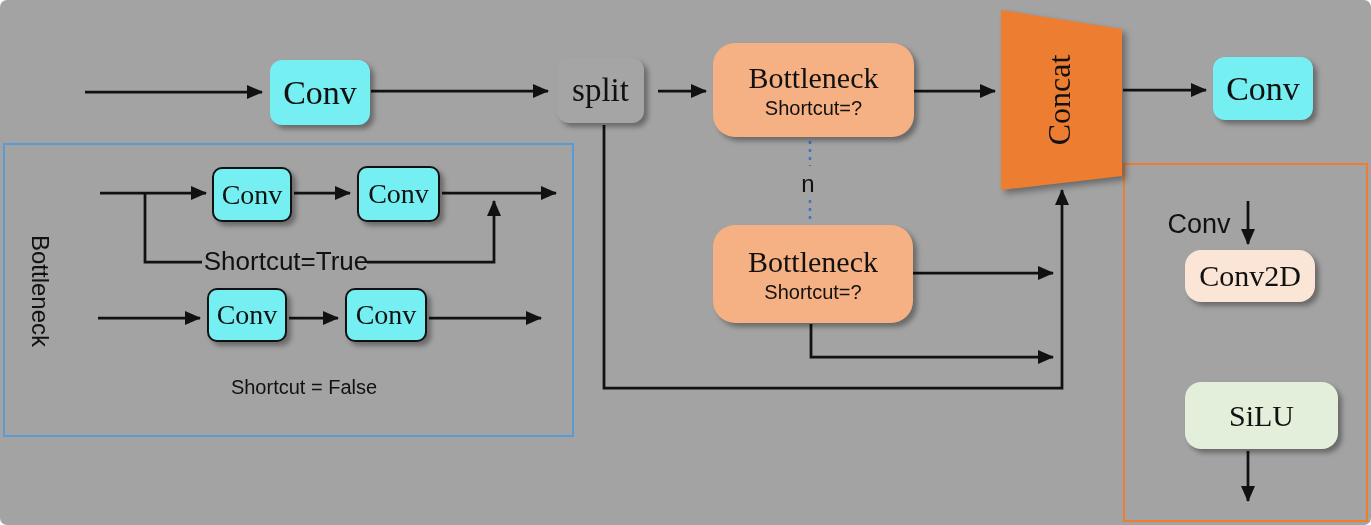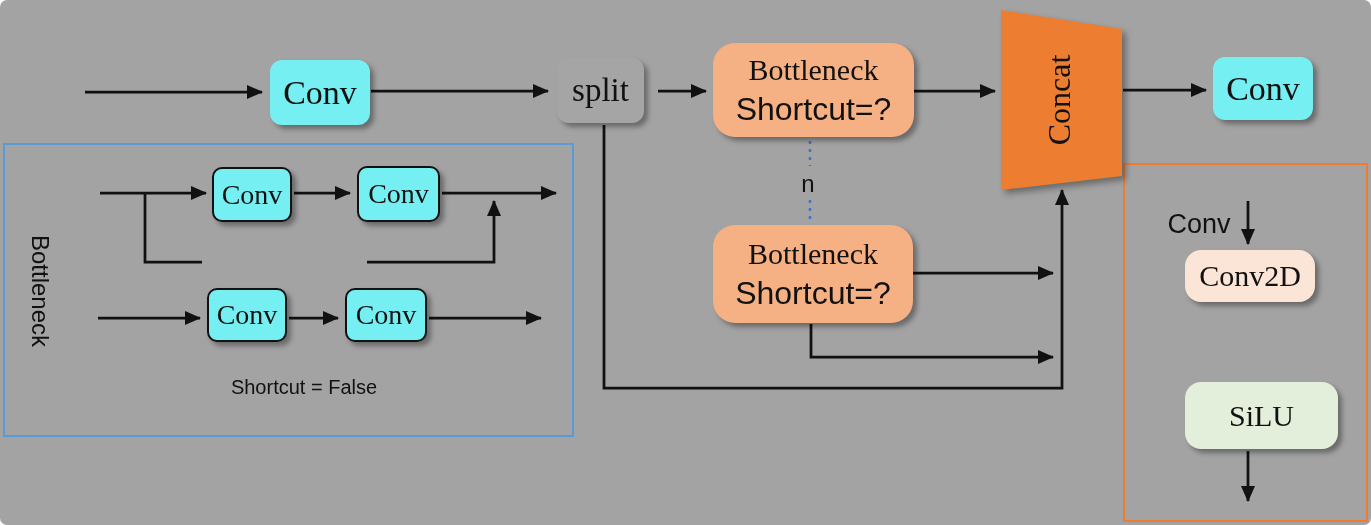--- a/index.html
+++ b/index.html
@@ -13,21 +13,21 @@
     box-sizing:border-box;text-align:center;
     box-shadow:4px 4px 5px rgba(0,0,0,0.35);
   }
   .serif{font-family:"Liberation Serif","DejaVu Serif",serif;}
   .sans{font-family:"Liberation Sans","DejaVu Sans",sans-serif;}
   .cyan-big{background:#75EFF2;border-radius:12px;font-size:34px;}
   .cyan-small{background:#75EFF2;border:2px solid #111;border-radius:10px;font-size:28px;}
   .gray-box{background:#A5A5A5;border-radius:12px;font-size:33px;}
   .orange-box{background:#F5B183;border-radius:22px;flex-direction:column;line-height:1.25;}
   .orange-box .l1{font-family:"Liberation Serif","DejaVu Serif",serif;font-size:30px;}
-  .orange-box .l2{font-family:"Liberation Sans","DejaVu Sans",sans-serif;font-size:32px;}
+  .orange-box .l2{font-family:"Liberation Sans","DejaVu Sans",sans-serif;font-size:20px;}
   .legend-box{border-radius:16px;font-size:30px;}
   .frame{position:absolute;box-sizing:border-box;background:transparent;}
   .blue-frame{border:2px solid #5B9BD5;}
   .orange-frame{border:2px solid #ED7D31;}
   .lbl{position:absolute;white-space:nowrap;}
   .rot-cw{transform:translate(-50%,-50%) rotate(90deg);}
   .rot-ccw{transform:translate(-50%,-50%) rotate(-90deg);}
   .center-anchor{transform:translate(-50%,-50%);}
 </style>
 </head>
@@ -108,20 +108,23 @@
   <div class="lbl sans rot-cw" style="left:40px;top:291px;font-size:24px;">
     <span>Bottleneck</span>
   </div>
 
   <div class="box cyan-small serif" style="left:212px;top:167px;width:80px;height:55px;">
     <span>Conv</span>
   </div>
   <div class="box cyan-small serif" style="left:357px;top:166px;width:83px;height:56px;">
     <span>Conv</span>
   </div>
+  <div class="lbl sans center-anchor" style="left:286px;top:261px;font-size:26px;">
+    <span>Shortcut=True</span>
+  </div>
 
   <div class="box cyan-small serif" style="left:207px;top:288px;width:80px;height:54px;">
     <span>Conv</span>
   </div>
   <div class="box cyan-small serif" style="left:345px;top:288px;width:82px;height:54px;">
     <span>Conv</span>
   </div>
   <div class="lbl sans center-anchor" style="left:304px;top:387px;font-size:20px;">
     <span>Shortcut = False</span>
   </div>

